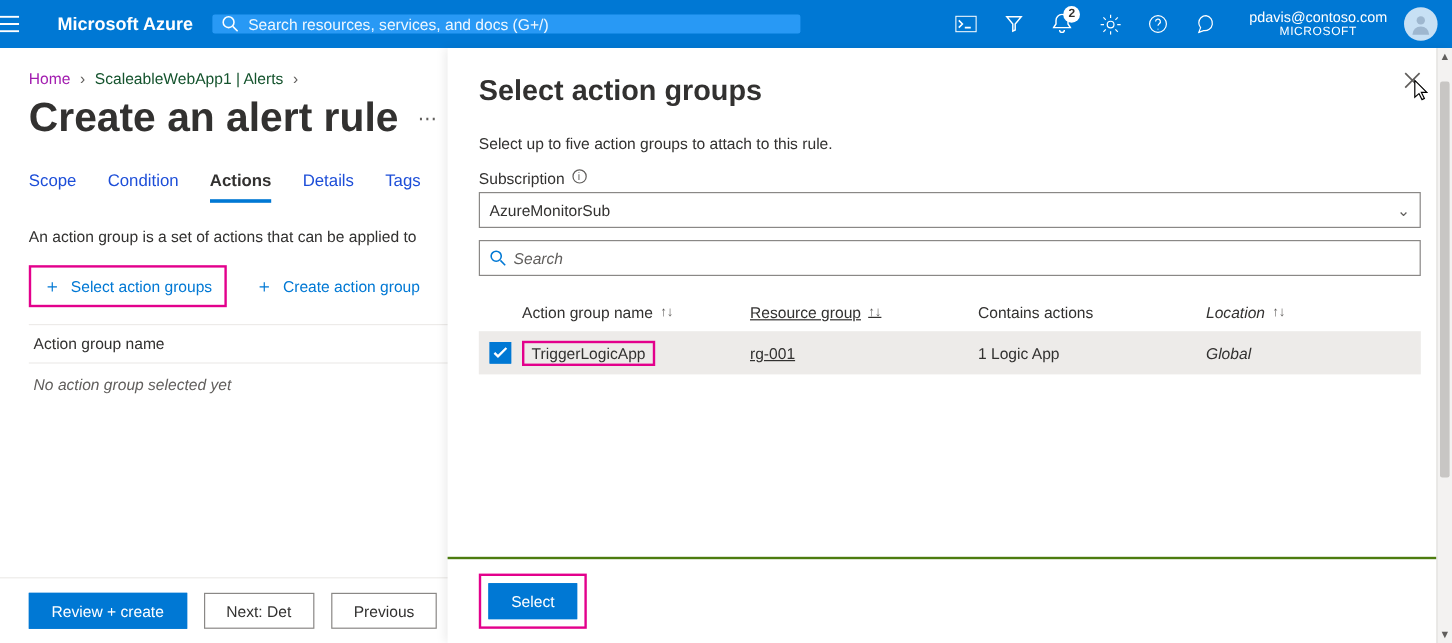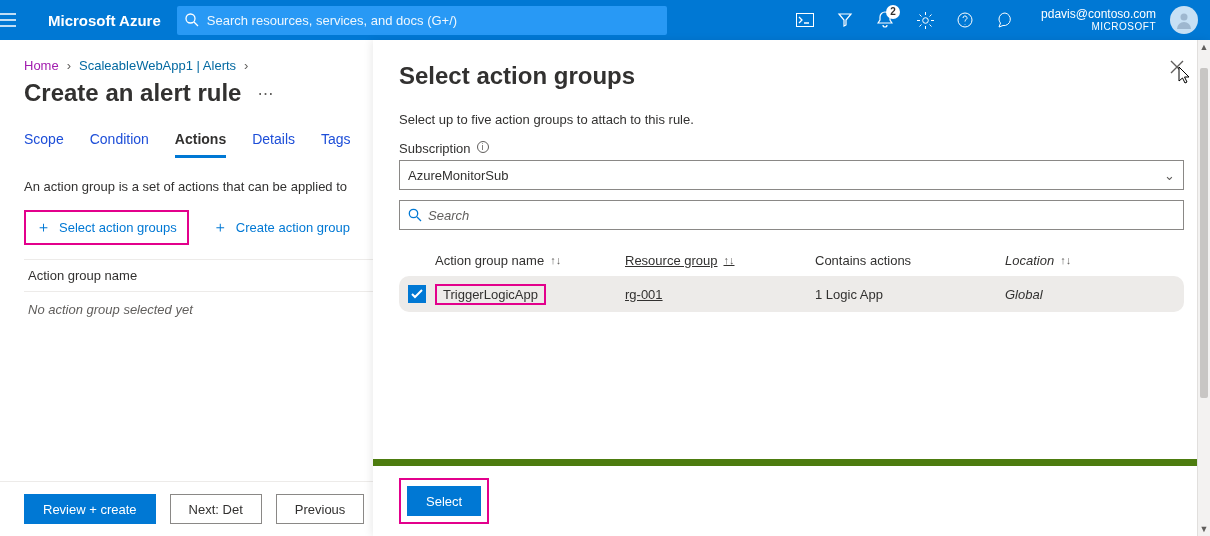--- a/index.html
+++ b/index.html
@@ -2,37 +2,37 @@
 <html><head>
 <meta charset="utf-8">
 <style>
   * { box-sizing: border-box; margin: 0; padding: 0; font-family: "Segoe UI", Arial, sans-serif; }
   html, body { width: 1210px; height: 536px; overflow: hidden; background: #fff; color: #323130; }
 
   
   .topbar { height: 40px; background: #0078d4; display: flex; align-items: center; color: #fff; font-size: 13px; }
   .topbar .hamburger { width: 48px; text-align: center; cursor: pointer; }
   .topbar .brand { font-weight: 600; font-size: 15px; padding-right: 16px; }
-  .topbar .searchbox { flex: 0 0 490px; height: 29px; background: #2899f5; border-radius: 2px; display: flex; align-items: center; padding: 0 8px; color: #fff; }
+  .topbar .searchbox { flex: 0 0 490px; height: 16px; background: #2899f5; border-radius: 2px; display: flex; align-items: center; padding: 0 8px; color: #fff; }
   .topbar .searchbox svg { flex: 0 0 14px; margin-right: 8px; }
   .topbar .searchbox input { flex: 1; background: transparent; border: none; outline: none; color: #fff; font-size: 13px; }
   .topbar .searchbox input::placeholder { color: #fff; opacity: 0.92; }
   .topbar .spacer { flex: 1; }
   .topbar .iconbtn { width: 40px; height: 40px; display: flex; align-items: center; justify-content: center; cursor: pointer; position: relative; }
   .topbar .badge { position: absolute; top: 5px; right: 5px; min-width: 14px; height: 14px; border-radius: 7px; background: #fff; color: #323130; font-size: 10px; line-height: 14px; text-align: center; font-weight: 600; }
   .topbar .account { padding: 0 8px 0 16px; text-align: right; line-height: 1.2; font-size: 12px; }
-  .topbar .account .tenant { font-size: 10px; letter-spacing: 0.5px; }
+  .topbar .account .tenant { font-size: 10px; letter-spacing: 0.5px; text-align: center; }
   .topbar .avatar { width: 28px; height: 28px; border-radius: 50%; background: #c7e0f4; margin: 0 12px 0 6px; display: flex; align-items: center; justify-content: center; }
 
   
   .page { position: relative; padding: 18px 24px 0 24px; height: calc(100% - 40px); }
   .breadcrumb { font-size: 13px; color: #0078d4; display: flex; align-items: center; gap: 8px; margin-bottom: 6px; }
   .breadcrumb .sep { color: #605e5c; }
   .page-title-row { display: flex; align-items: center; gap: 16px; margin-bottom: 24px; }
-  .page-title-row h1 { font-size: 24px; font-weight: 600; color: #323130; }
+  .page-title-row h1 { font-size: 34px; font-weight: 600; color: #323130; }
   .page-title-row .more { color: #605e5c; cursor: pointer; }
   .tabs { display: flex; gap: 26px; border-bottom: 1px solid #fff0; margin-bottom: 20px; }
   .tabs .tab { font-size: 14px; color: #1d4ed8; padding-bottom: 8px; cursor: pointer; }
   .tabs .tab.active { color: #323130; font-weight: 600; border-bottom: 3px solid #0078d4; }
   .desc { font-size: 13px; color: #323130; margin-bottom: 16px; }
   .action-links { display: flex; gap: 14px; margin-bottom: 14px; }
   .action-links .linkbtn { display: inline-flex; align-items: center; gap: 8px; color: #0078d4; font-size: 13px; padding: 6px 10px; cursor: pointer; }
   .action-links .linkbtn.outlined { border: 2px solid #e3008c; }
   .action-links .plus { font-size: 15px; }
   .ag-header { font-size: 13px; padding: 8px 4px; border-top: 1px solid #edebe9; border-bottom: 1px solid #edebe9; font-weight: 400; }
@@ -53,33 +53,33 @@
   .field-label { font-size: 13px; color: #323130; display: flex; align-items: flex-start; gap: 6px; margin-bottom: 4px; }
   .field-label .info { width: 12px; height: 12px; border: 1px solid #605e5c; border-radius: 50%; font-size: 9px; line-height: 10px; text-align: center; color: #605e5c; }
   .dropdown { width: 100%; height: 30px; border: 1px solid #8a8886; display: flex; align-items: center; justify-content: space-between; padding: 0 8px; font-size: 13px; margin-bottom: 10px; cursor: pointer; }
   .dropdown .chev { color: #605e5c; }
   .panel-search { width: 100%; height: 30px; border: 1px solid #8a8886; display: flex; align-items: center; padding: 0 8px; margin-bottom: 14px; }
   .panel-search input { flex: 1; border: none; outline: none; font-size: 13px; }
   .panel-search input::placeholder { color: #605e5c; font-style: italic; }
 
   .grid { width: 100%; font-size: 13px; }
   .grid-header { display: flex; align-items: center; height: 32px; color: #323130; }
-  .grid-row { display: flex; align-items: center; height: 36px; border-radius: 10px; }
+  .grid-row { display: flex; align-items: center; height: 36px; }
   .grid-row.sel { background: #edebe9; }
   .col-check { flex: 0 0 36px; display: flex; justify-content: center; }
   .col-name { flex: 0 0 190px; display: flex; align-items: center; gap: 6px; }
   .col-rg   { flex: 0 0 190px; display: flex; align-items: center; gap: 6px; text-decoration: underline; }
   .col-act  { flex: 0 0 190px; }
   .col-loc  { flex: 1; display: flex; align-items: center; gap: 6px; font-style: italic; }
   .sort { color: #605e5c; font-size: 11px; }
   .checkbox { width: 18px; height: 18px; border: 1px solid #0078d4; background: #0078d4; display: flex; align-items: center; justify-content: center; }
   .checkbox svg { stroke: #fff; }
   .hlbox { border: 2px solid #e3008c; padding: 1px 6px; display: inline-block; }
 
-  .panel-footer { border-top: 7px solid #4d7c0f; padding: 12px 26px; display: flex; }
+  .panel-footer { border-top: 2px solid #4d7c0f; padding: 12px 26px; display: flex; }
   .panel-footer .hl-wrap { border: 2px solid #e3008c; padding: 6px; display: inline-block; }
 
   
   .fake-scroll { position: absolute; top: 40px; right: 0; bottom: 0; width: 13px; background: #f3f2f1; border-left: 1px solid #e1dfdd; }
   .fake-scroll .arrow { height: 14px; font-size: 9px; color: #605e5c; text-align: center; line-height: 14px; }
   .fake-scroll .thumb { position: absolute; left: 2px; right: 2px; top: 28px; height: 330px; background: #c8c6c4; border-radius: 2px; }
 
   
   .cursor { position: absolute; top: 66px; right: 18px; pointer-events: none; }
 
@@ -146,21 +146,21 @@
         <circle cx="10" cy="7" r="3.5" fill="#9eb7cf"></circle>
         <path d="M3 19a7 7 0 0114 0" fill="#9eb7cf"></path>
       </svg>
   </div>
 </div>
 
 <div class="page">
   <div class="breadcrumb">
     <a style="color:#a21caf;cursor:pointer;">Home</a>
     <span class="sep">›</span>
-    <a style="color:#0369a1;cursor:pointer;">ScaleableWebApp1 | Alerts</a>
+    <a style="color:#14532d;cursor:pointer;">ScaleableWebApp1 | Alerts</a>
     <span class="sep">›</span>
   </div>
 
   <div class="page-title-row">
     <h1>Create an alert rule</h1>
     <span class="more">⋯</span>
   </div>
 
   <div class="tabs">
     <div class="tab">Scope</div>

